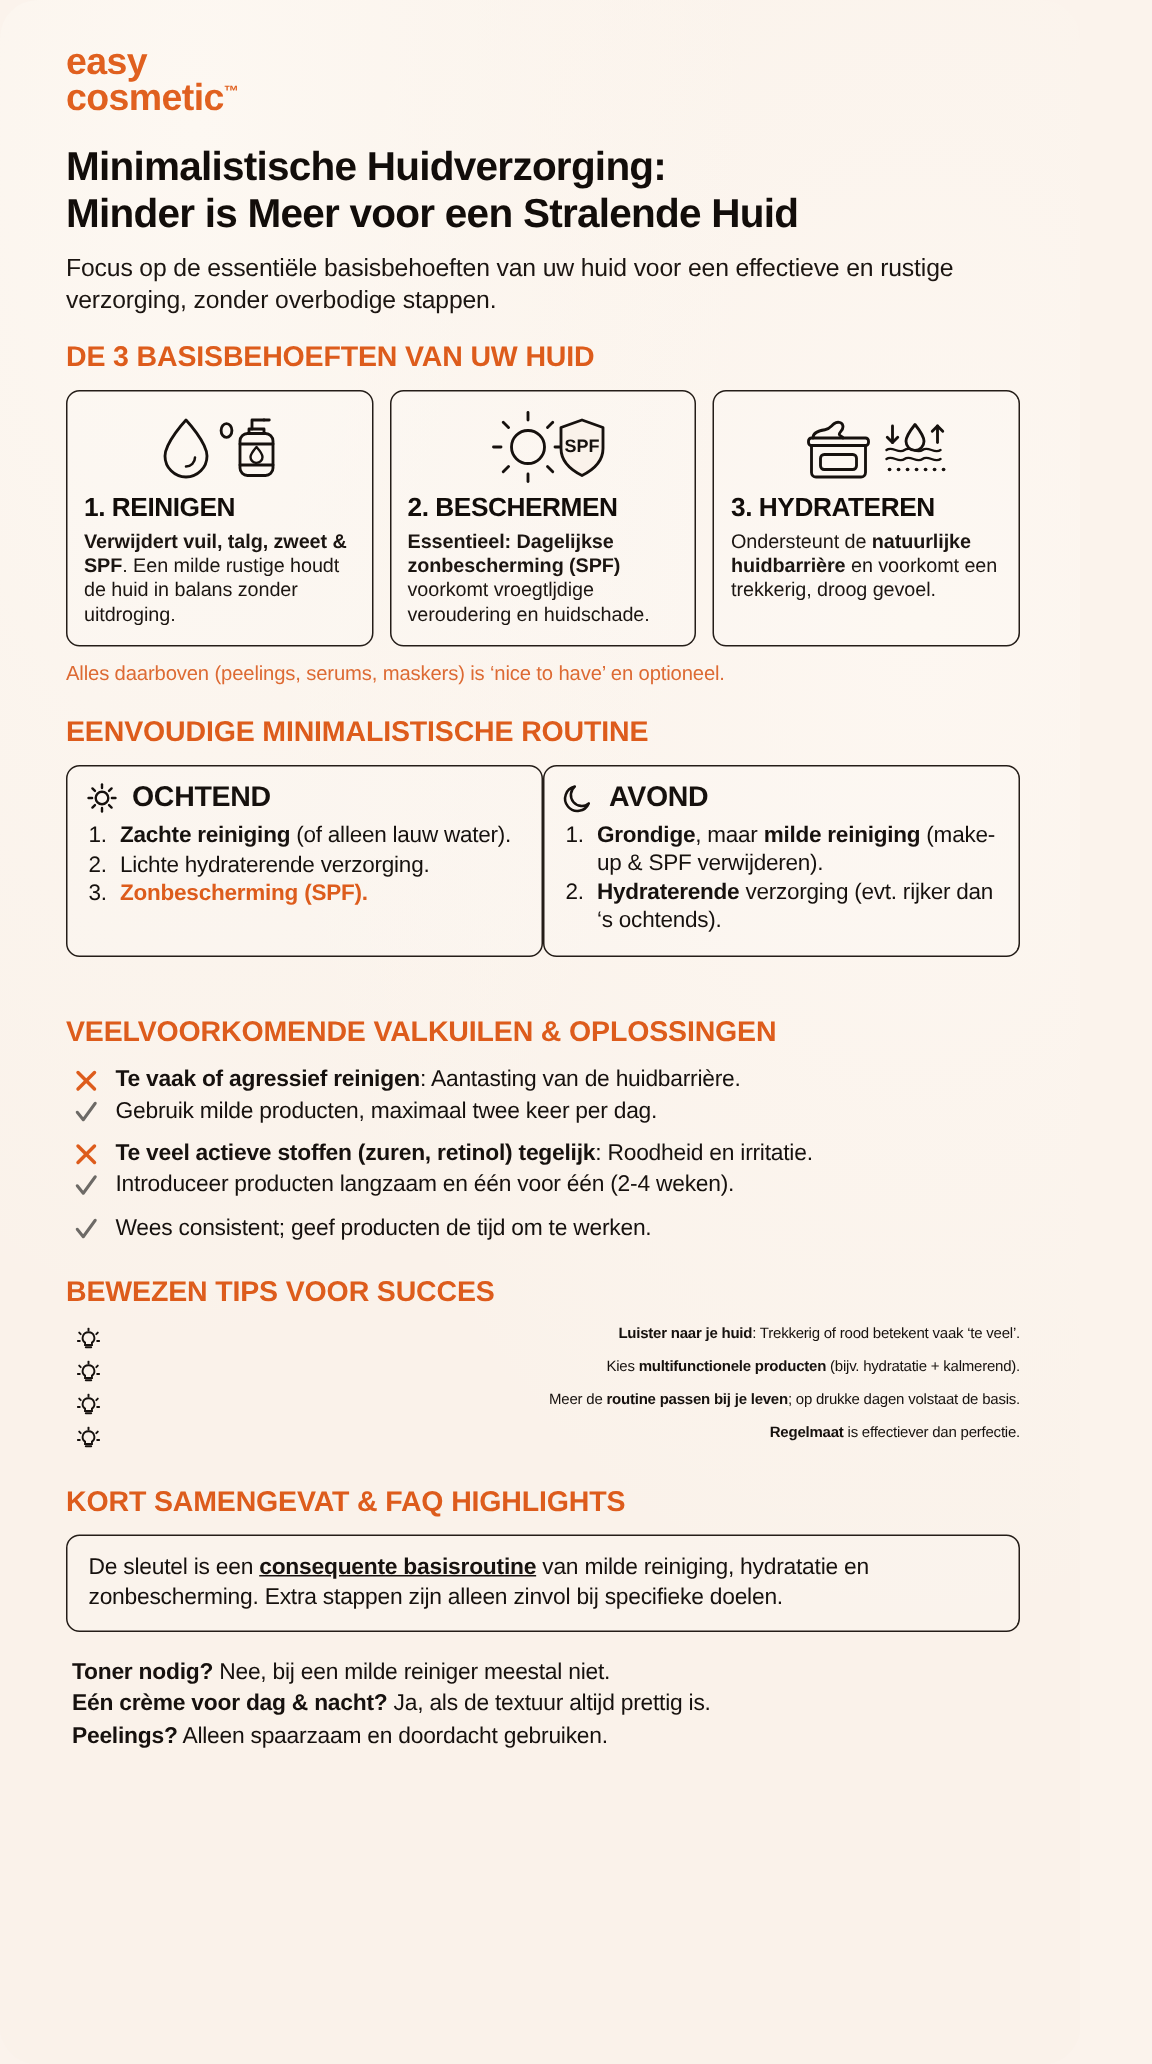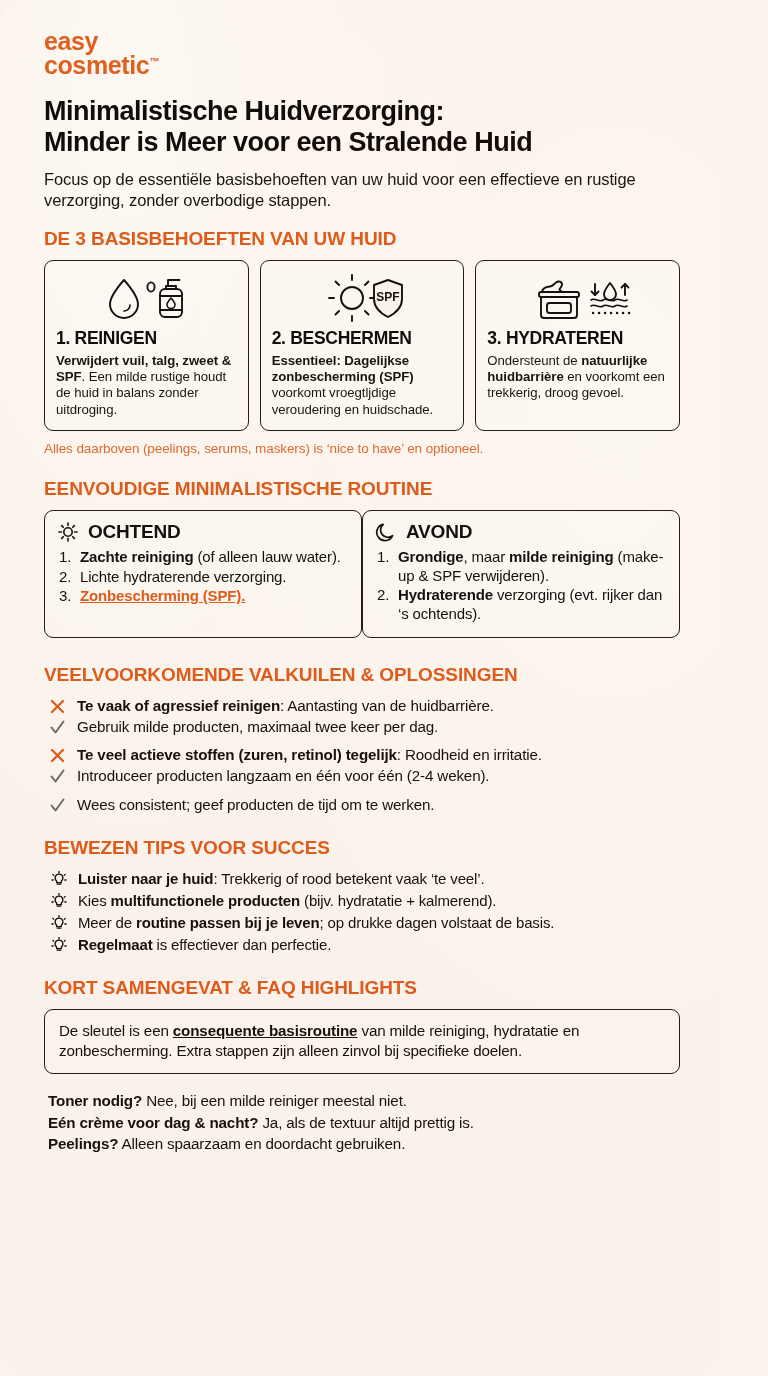--- a/index.html
+++ b/index.html
@@ -117,21 +117,21 @@
   .note-optional {
     color: #dd6a33;
     font-size: 13.5px;
     margin-bottom: 22px;
     letter-spacing: -0.1px;
   }
 
   
   .routines {
     display: flex;
-    margin-bottom: 26px;
+    margin-bottom: 40px;
   }
   .routine {
     flex: 1;
     border: 1.4px solid #241d18;
     border-radius: 9px;
     padding: 10px 13px 12px 12px;
     background: rgba(255,255,255,0.13);
   }
   .routine-head {
     display: flex;
@@ -159,21 +159,21 @@
     letter-spacing: -0.15px;
   }
   ol.routine-list li::before {
     content: counter(r) ".";
     position: absolute;
     left: 0;
     top: 0;
     font-size: 15px;
   }
   ol.routine-list li b { font-weight: 700; text-align: center; }
-  .accent { color: #dd5c1c; font-weight: 700; text-decoration: underline; }
+  .accent { color: #dd5c1c; font-weight: 700; }
 
   
   .pitfalls { margin-bottom: 22px; }
   .pitfall-group { margin-bottom: 9px; }
   .pf-row {
     display: flex;
     align-items: flex-start;
     gap: 10px;
     font-size: 15.2px;
     line-height: 1.3;
@@ -188,26 +188,26 @@
     display: flex;
     justify-content: center;
     padding-top: 2px;
   }
 
   
   .tips { margin-bottom: 22px; }
   .tip-row {
     display: flex;
     align-items: flex-start;
-    gap: 10px;
-    font-size: 15px;
+    font-size: 10px;
     line-height: 1.34;
     letter-spacing: -0.15px;
     margin-bottom: 2px;
     padding-left: 6px;
+    justify-content: space-between;
   }
   .tip-row b { font-weight: 700; }
   .tip-mark {
     flex: 0 0 auto;
     width: 18px;
     display: flex;
     justify-content: center;
     padding-top: 2px;
   }
 

